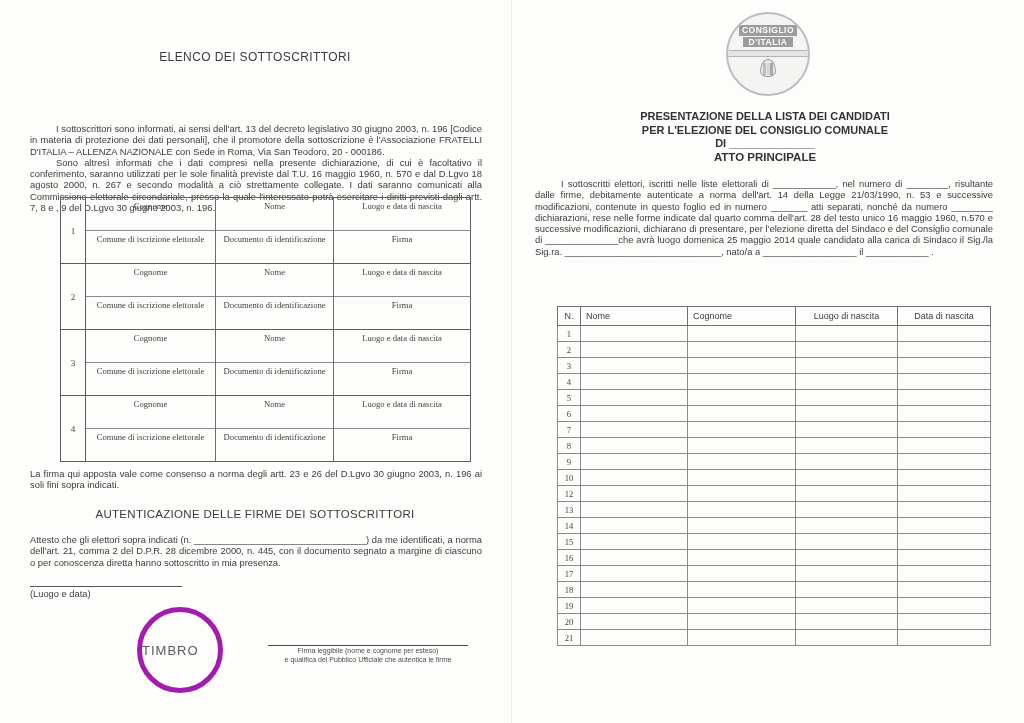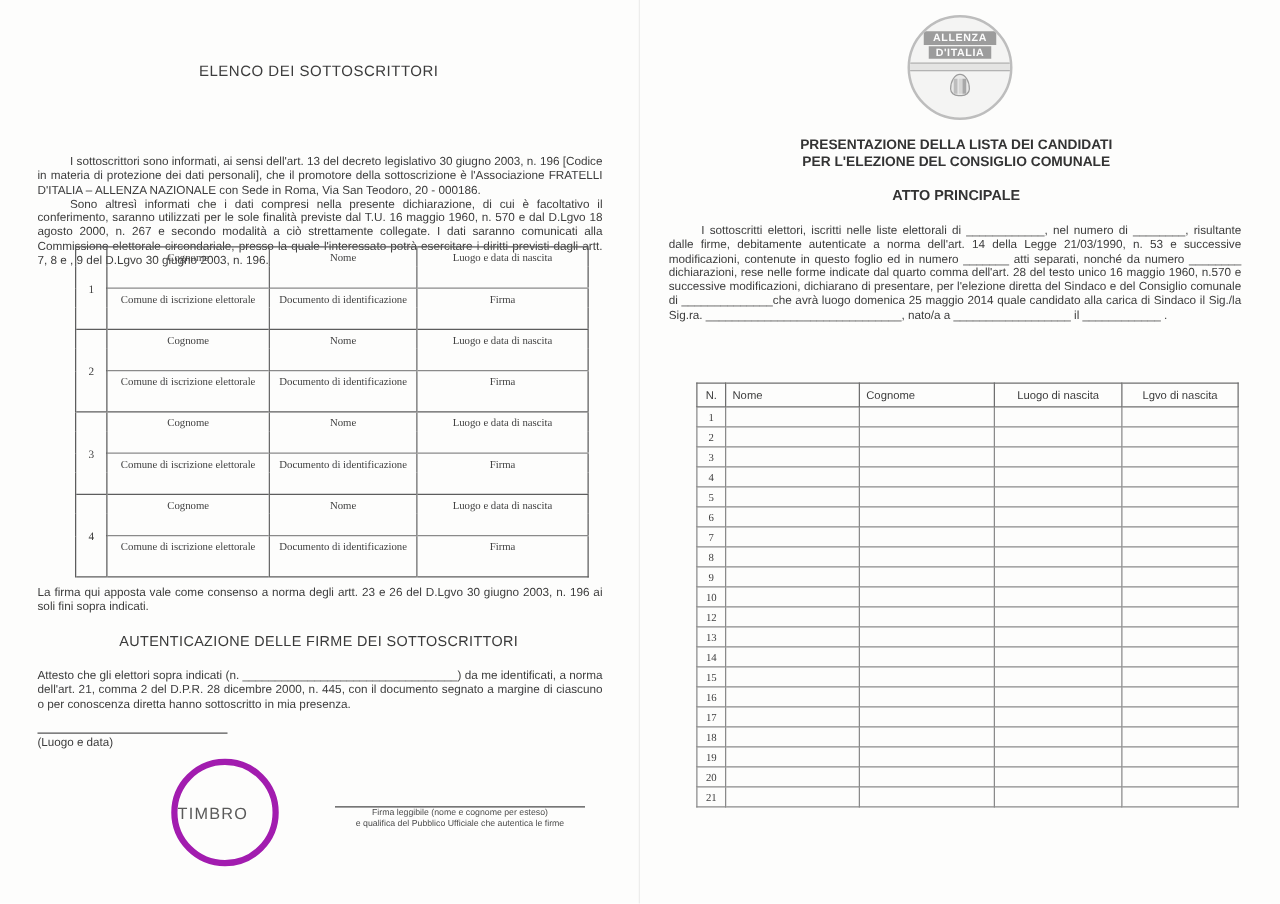--- a/index.html
+++ b/index.html
@@ -205,33 +205,34 @@
     <span>TIMBRO</span>
   </div>
 
   <div class="sig-block">
     <div class="sig-line"></div>
     <div class="sig-cap">Firma leggibile (nome e cognome per esteso)</div>
     <div class="sig-cap">e qualifica del Pubblico Ufficiale che autentica le firme</div>
   </div>
 
   <div class="logo">
-    <div class="logo-t logo-t1">ALLENZA</div>
+    <div class="logo-t logo-t1">CONSIGLIO</div>
     <div class="logo-t logo-t2">D'ITALIA</div>
     <div class="logo-band"></div>
     <div class="logo-flame">
         <span></span>
         <span></span>
         <span></span>
       </div>
   </div>
 
   <div class="r-head">
     <div>PRESENTAZIONE DELLA LISTA DEI CANDIDATI</div>
     <div>PER L'ELEZIONE DEL CONSIGLIO COMUNALE</div>
+    <div>DI ______________</div>
   </div>
 
   <div class="r-subhead">ATTO PRINCIPALE</div>
 
   <div class="r-paras">
     <p class="para ind">I sottoscritti elettori, iscritti nelle liste elettorali di ____________, nel numero di ________, risultante dalle firme, debitamente autenticate a norma dell'art. 14 della Legge 21/03/1990, n. 53 e successive modificazioni, contenute in questo foglio ed in numero _______ atti separati, nonché da numero ________ dichiarazioni, rese nelle forme indicate dal quarto comma dell'art. 28 del testo unico 16 maggio 1960, n.570 e successive modificazioni, dichiarano di presentare, per l'elezione diretta del Sindaco e del Consiglio comunale di ______________che avrà luogo domenica 25 maggio 2014 quale candidato alla carica di Sindaco il Sig./la Sig.ra. ______________________________, nato/a a __________________ il ____________ .</p>
   </div>
 
   <table class="cand-table">
     <colgroup>
@@ -240,21 +241,21 @@
         <col class="k2">
         <col class="k3">
         <col class="k4">
       </colgroup>
     <thead>
       <tr>
         <th>N.</th>
         <th class="al">Nome</th>
         <th class="al">Cognome</th>
         <th>Luogo di nascita</th>
-        <th>Lgvo di nascita</th>
+        <th>Data di nascita</th>
       </tr>
     </thead>
     <tbody>
         <tr>
           <td class="cnum">1</td>
           <td></td>
           <td></td>
           <td></td>
           <td></td>
         </tr>

